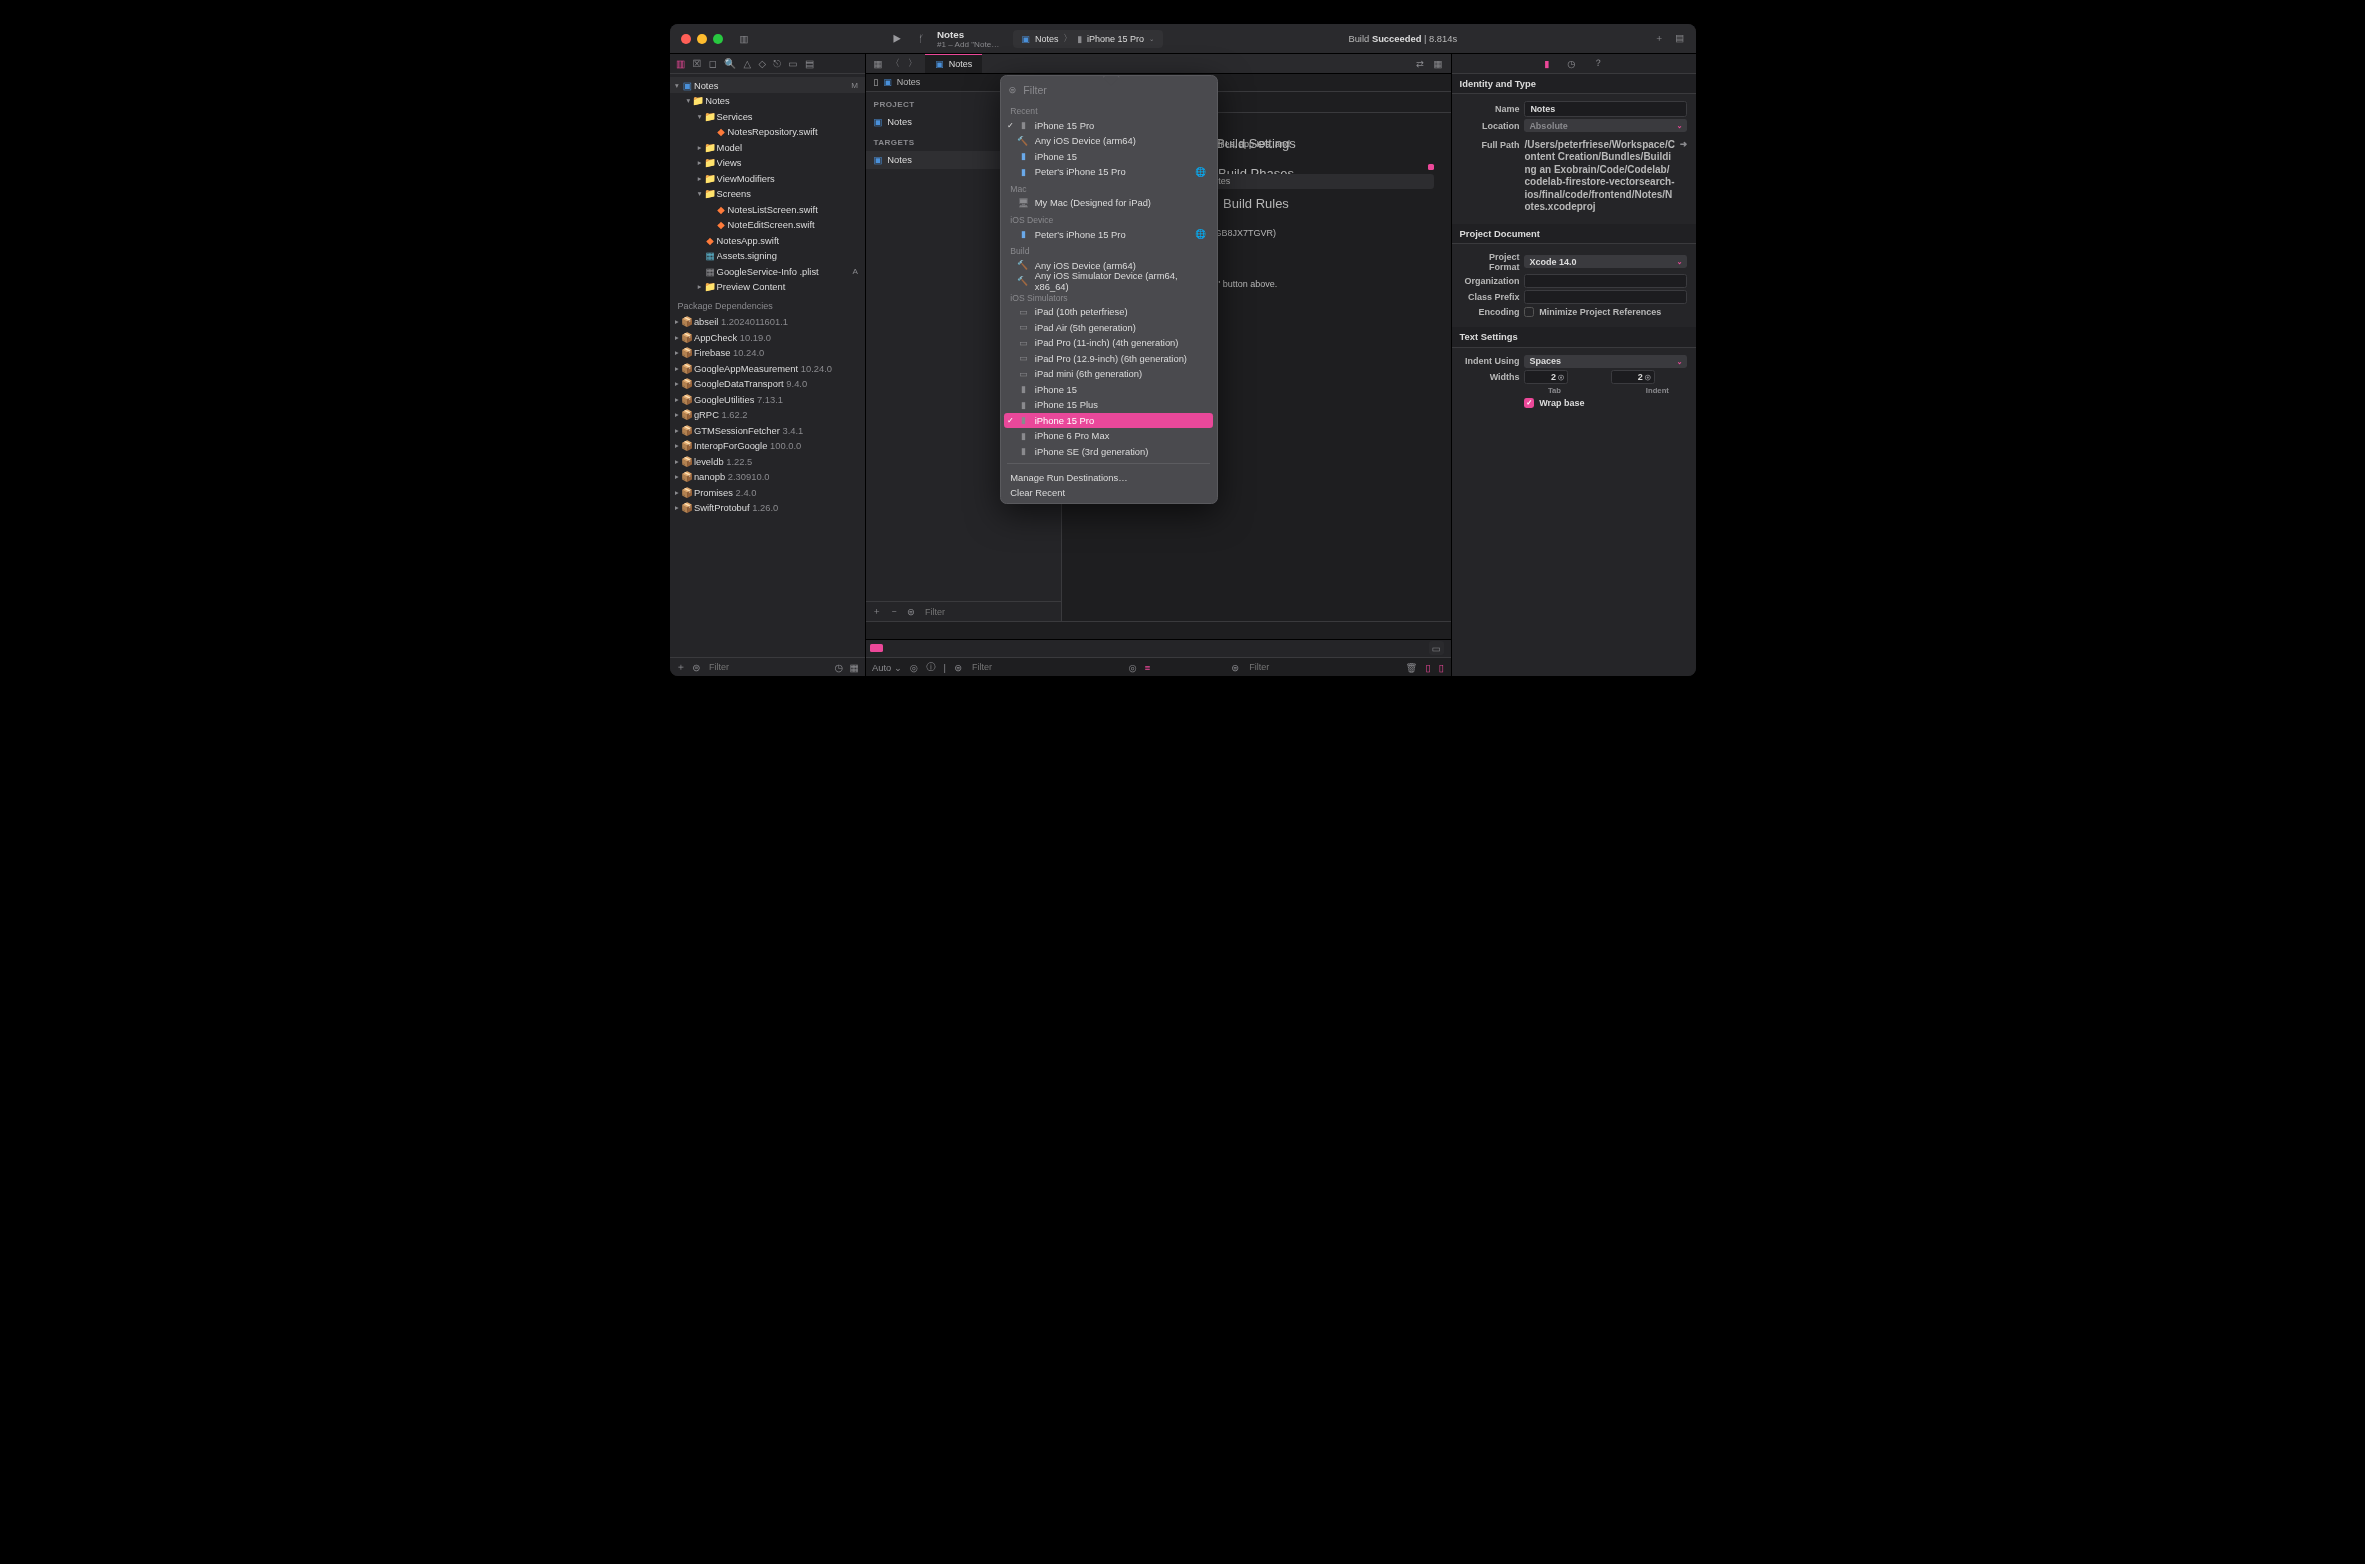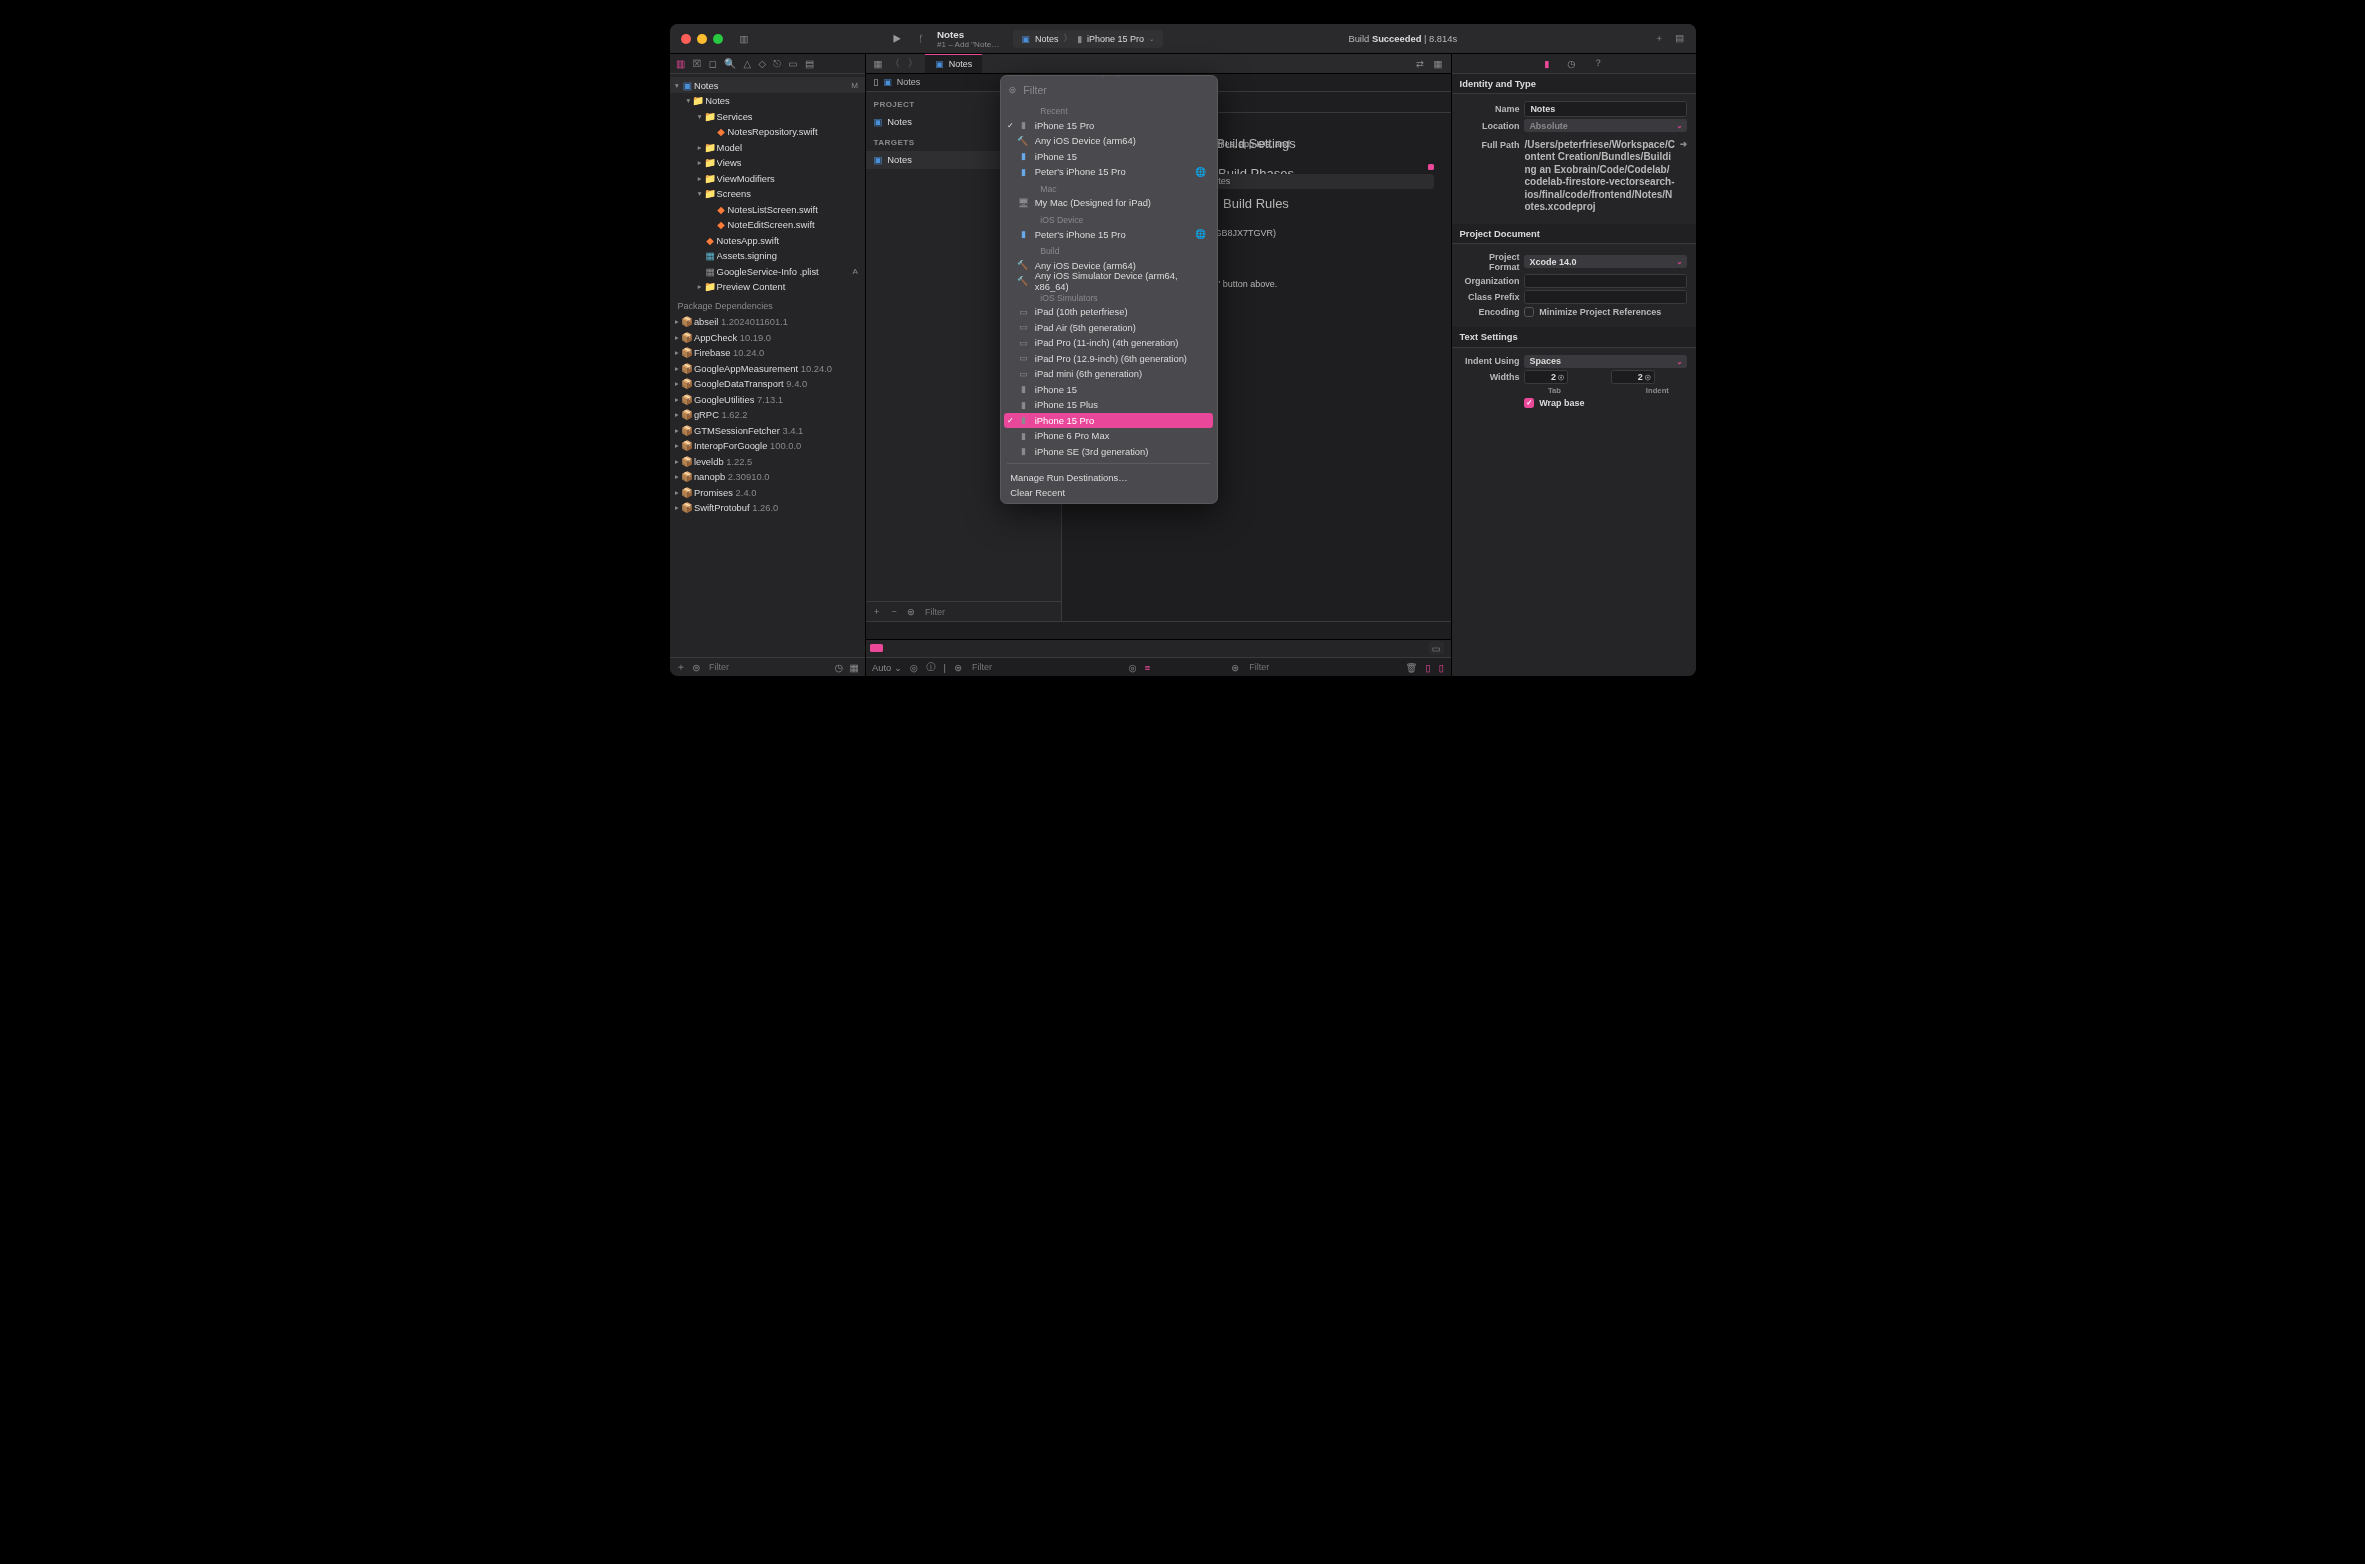--- a/index.html
+++ b/index.html
@@ -160,21 +160,21 @@
     font-size:9.4px;
   }
   .dest-popup::before {
     content:""; position:absolute; top:-5.7px; left:104px;
     width:11.4px;height:11.4px; background:var(--bg-popup);
     transform:rotate(45deg); border-left:0.8px solid #5a5a5e; border-top:0.8px solid #5a5a5e;
   }
   .dp-filter { display:flex; align-items:center; gap:4.9px; padding:6.5px 8.1px 4.9px; }
   .dp-filter input { flex:1; background:transparent; border:none; outline:none; color:var(--text-0); font-size:10.6px;}
   .dp-filter input::placeholder{color:var(--text-2);}
-  .dp-sec { padding:4.1px 9.8px 1.6px; color:var(--text-2); font-size:8.6px;margin-left:30px;}
+  .dp-sec { padding:4.1px 9.8px 1.6px; color:var(--text-2); font-size:8.6px;}
   .dp-row { display:flex; align-items:center; gap:6.5px; height:15.5px; padding:0 9.8px 0 18px; position:relative;}
   .dp-row .chk-mark { position:absolute; left:6.5px; font-size:8.1px;}
   .dp-row .ric2 { margin-left:auto; color:var(--text-2); font-size:9px;}
   .dp-row.hl { background:var(--pink-sel); color:#fff; margin:0 3.3px; border-radius:3.3px; padding-left:14.7px;}
   .dp-row.hl .chk-mark{left:3.3px; color:#fff;}
   .dp-divider { height:0.8px; background:#5c5c60; margin:3.3px 6.5px;}
   .dp-manage { padding:4.9px 9.8px; }
   .dev-ic { font-size:9px; width:9.8px; display:inline-flex; justify-content:center; color:var(--text-2);}
   .dev-ic.blue{color:#6aa9e9;}
   .dev-ic.hammer{color:#9a9a9e;}

